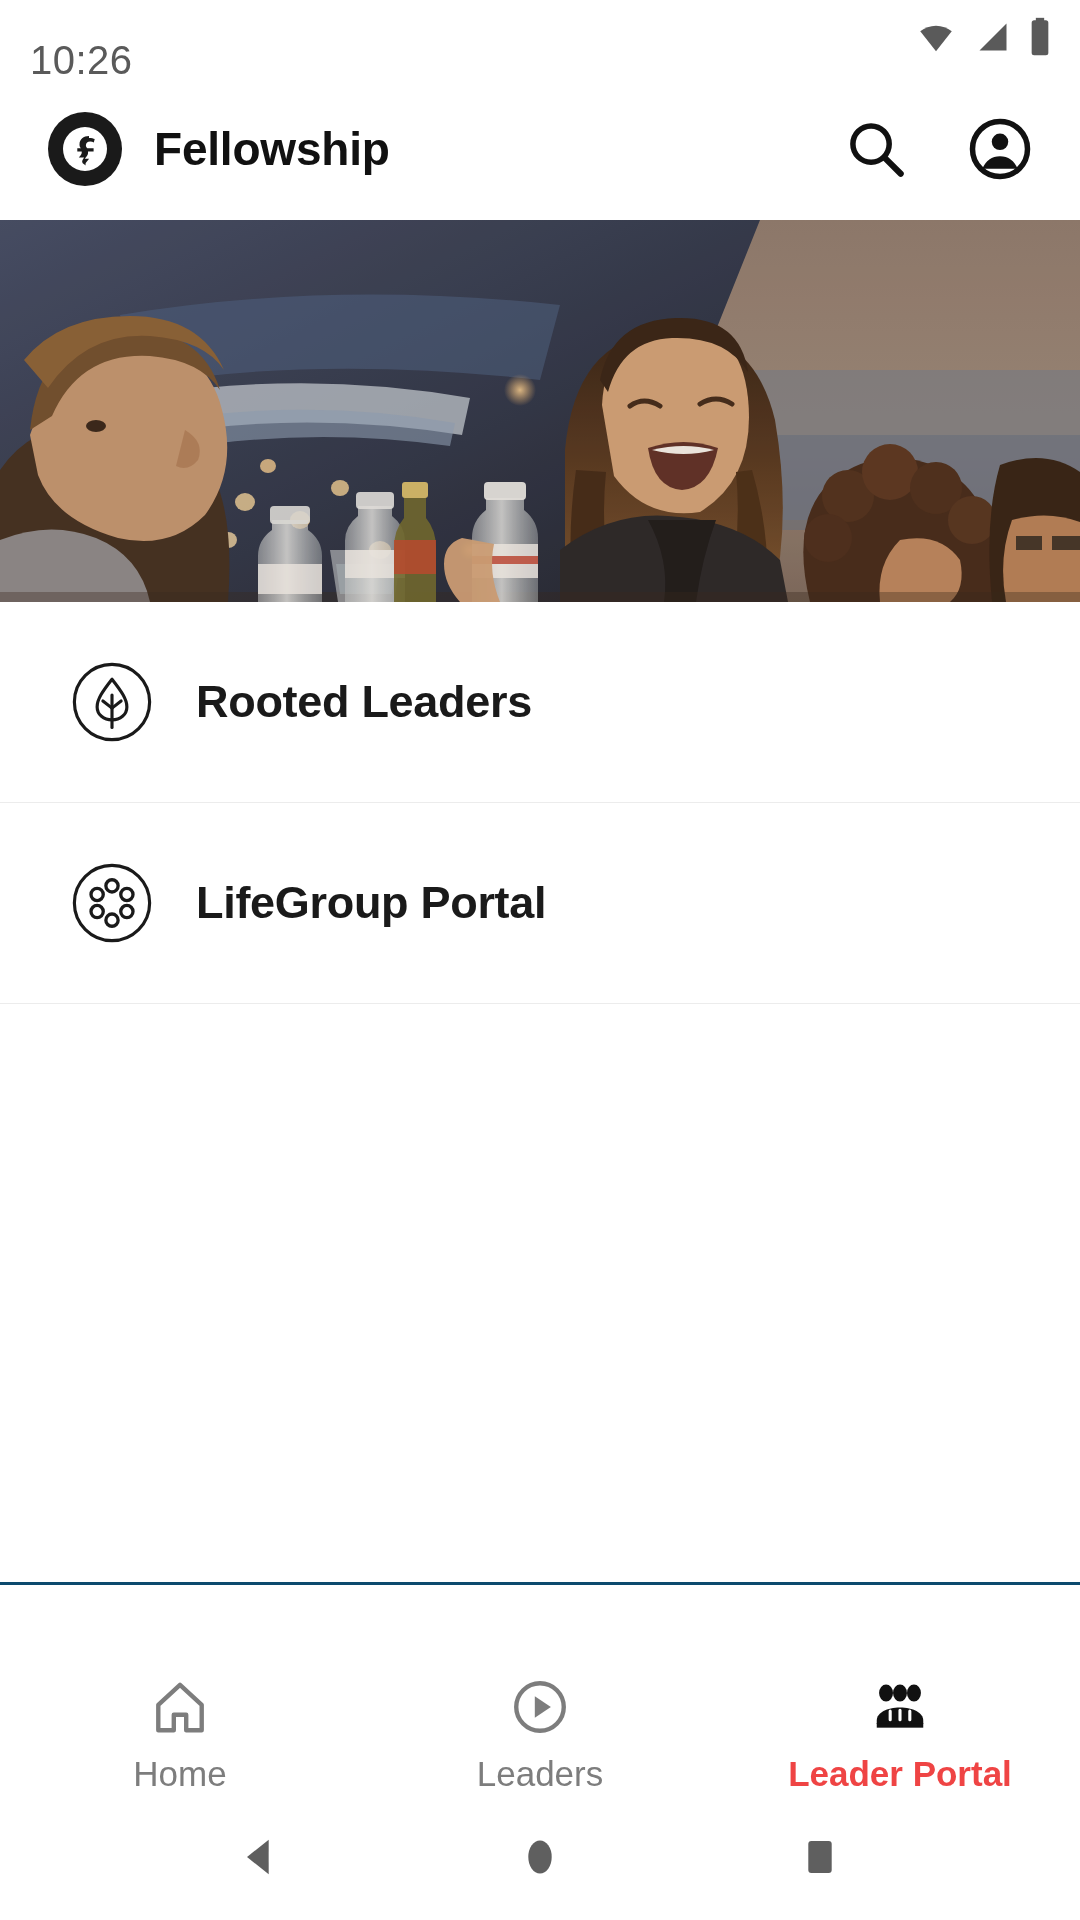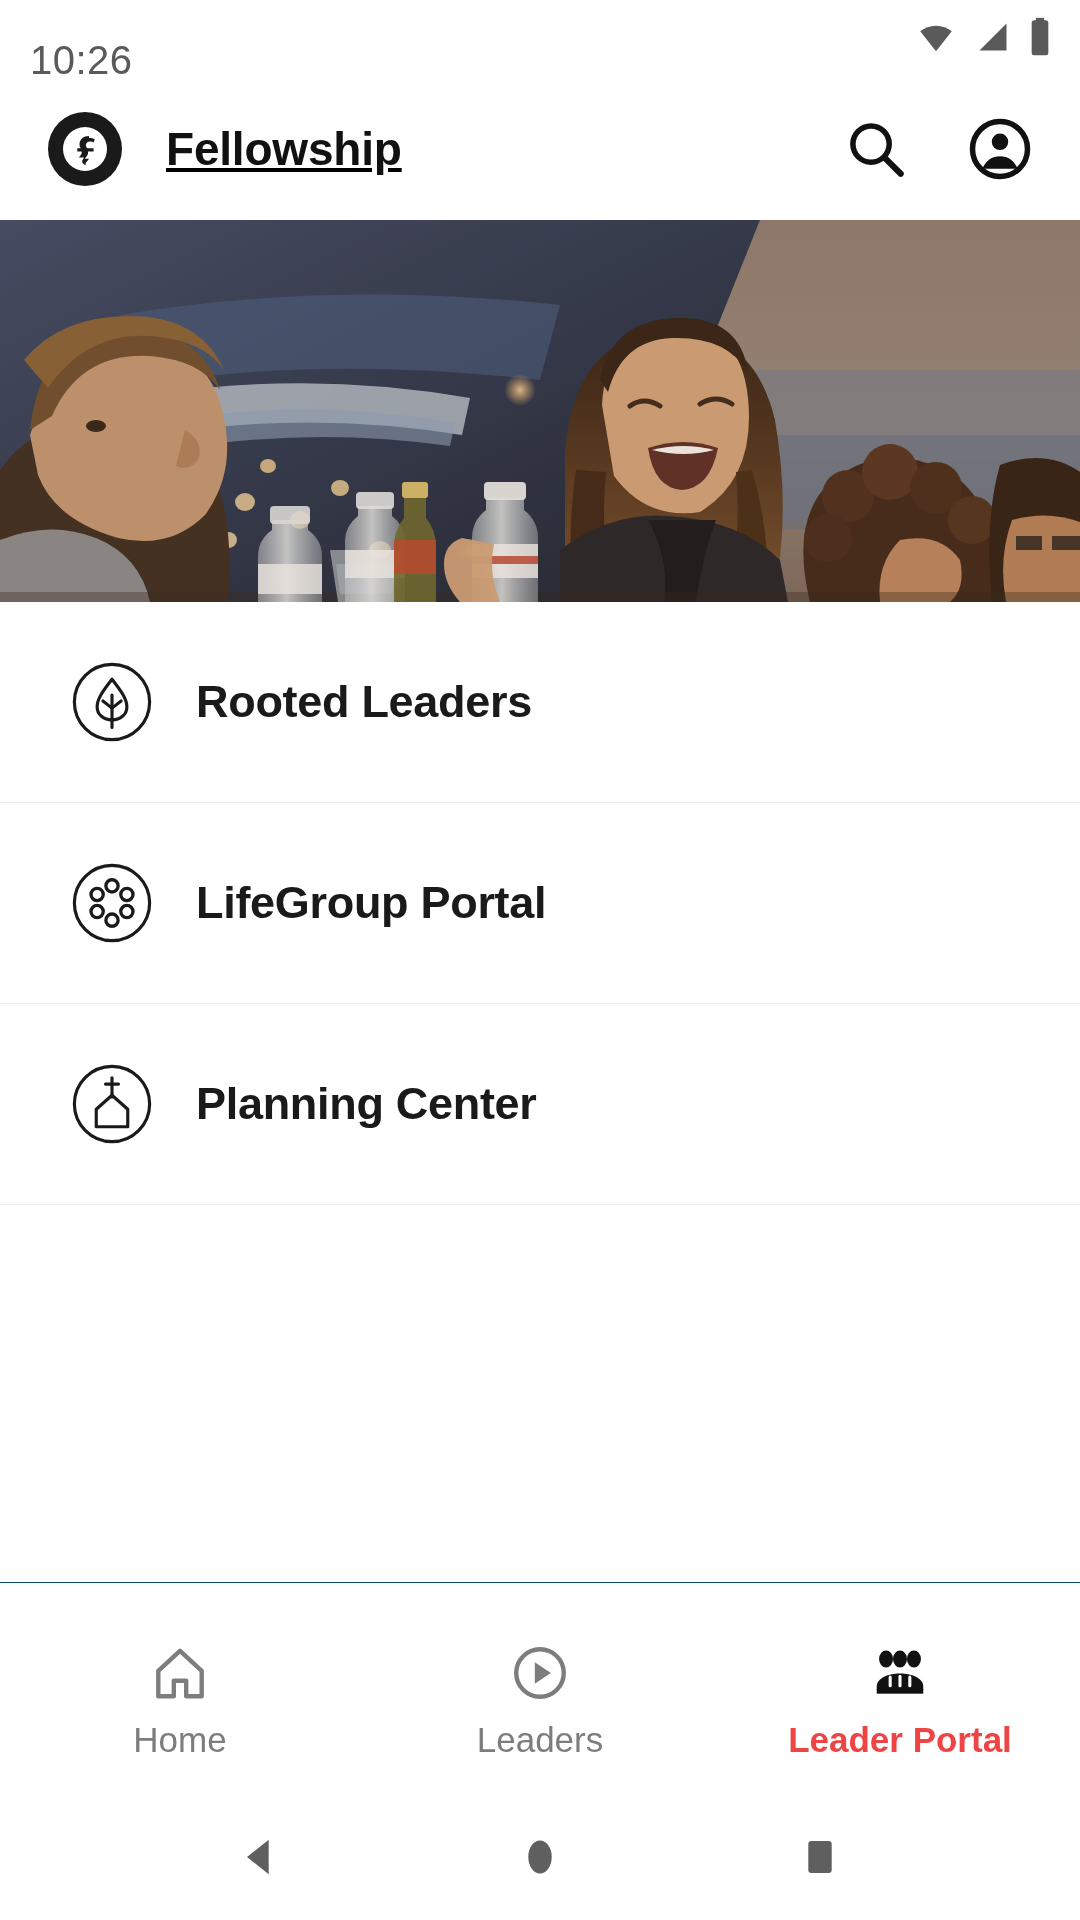--- a/index.html
+++ b/index.html
@@ -21,21 +21,21 @@
   .status-time { font-size:40px; color:#5a5a5a; letter-spacing:0.5px; font-weight:400;margin-top:43px; }
   .status-icons { display:flex; align-items:center; gap:14px; }
 
   
   .appbar {
     height:142px; flex:0 0 142px;
     display:flex; align-items:center;
     padding:0 44px 0 48px;
     background:#fff;
   }
-  .brand { display:flex; align-items:center; gap:44px; flex:1 1 auto;text-decoration:underline; }
+  .brand { display:flex; align-items:center; gap:32px; flex:1 1 auto; }
   .logo-wrap { width:74px; height:74px; flex:0 0 74px; position:relative; }
   .app-title { font-size:46px; font-weight:700; color:#111111; letter-spacing:-0.2px; }
   .appbar-actions { display:flex; align-items:center; gap:52px; }
   .icon-btn { width:72px; height:72px; display:flex; align-items:center; justify-content:center; }
 
   
   .hero { flex:0 0 382px; width:1080px; height:382px; position:relative; overflow:hidden; background:#6b5a52; }
   .hero svg { display:block; width:1080px; height:382px; }
 
   
@@ -48,22 +48,22 @@
     background:#fff;
   }
   .row-icon { width:88px; height:88px; flex:0 0 88px; display:flex; align-items:center; justify-content:center; }
   .row-label { font-size:45px; font-weight:700; color:#1a1a1a; margin-left:40px; letter-spacing:-0.3px; }
 
   .spacer { flex:1 1 auto; background:#fff; }
 
   
   .bottomnav {
     flex:0 0 212px; height:212px;
-    display:flex; align-items:center;
-    border-top:1px solid #0c4a6e;
+    display:flex; align-items:flex-end;
+    border-top:3px solid #0c4a6e;
     background:#fff;
     padding-top:24px;
   }
   .tab { flex:1 1 0; display:flex; flex-direction:column; align-items:center; gap:16px; }
   .tab-icon { height:62px; display:flex; align-items:center; justify-content:center; }
   .tab-label { font-size:35px; color:#7d7d7d; font-weight:400; }
   .tab.active .tab-label { color:#ef4444; font-weight:700; }
 
   
   .sysnav {
@@ -280,31 +280,20 @@
           <circle cx="32.5" cy="19.1" r="3.5" fill="none" stroke="#1a1a1a" stroke-width="1.9"></circle>
           <circle cx="32.5" cy="28.9" r="3.5" fill="none" stroke="#1a1a1a" stroke-width="1.9"></circle>
           <circle cx="24" cy="33.8" r="3.5" fill="none" stroke="#1a1a1a" stroke-width="1.9"></circle>
           <circle cx="15.5" cy="28.9" r="3.5" fill="none" stroke="#1a1a1a" stroke-width="1.9"></circle>
           <circle cx="15.5" cy="19.1" r="3.5" fill="none" stroke="#1a1a1a" stroke-width="1.9"></circle>
         </svg>
       </span>
       <span class="row-label">LifeGroup Portal</span>
     </div>
 
-    <div class="row">
-      <span class="row-icon">
-        <svg width="84" height="84" viewBox="0 0 48 48">
-          <circle cx="24" cy="24" r="21.5" fill="none" stroke="#1a1a1a" stroke-width="1.8"></circle>
-          <line x1="24" y1="9" x2="24" y2="20" stroke="#1a1a1a" stroke-width="1.8" stroke-linecap="round"></line>
-          <line x1="20.3" y1="12.6" x2="27.7" y2="12.6" stroke="#1a1a1a" stroke-width="1.8" stroke-linecap="round"></line>
-          <path d="M15 27 L24 19 L33 27 V37 H15 Z" fill="none" stroke="#1a1a1a" stroke-width="1.8" stroke-linejoin="round"></path>
-        </svg>
-      </span>
-      <span class="row-label">Planning Center</span>
-    </div>
 
   </div>
 
   <div class="spacer"></div>
 
   <div class="bottomnav">
 
     <div class="tab">
       <span class="tab-icon">
         <svg width="62" height="62" viewBox="0 0 24 24">

